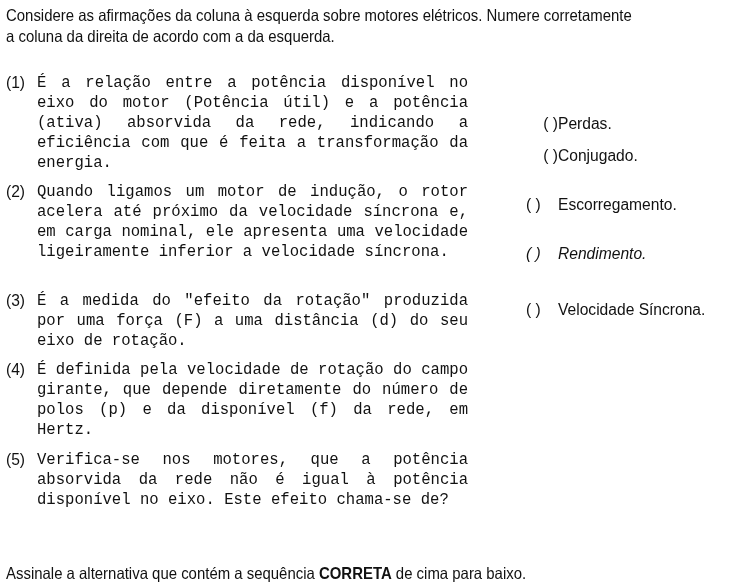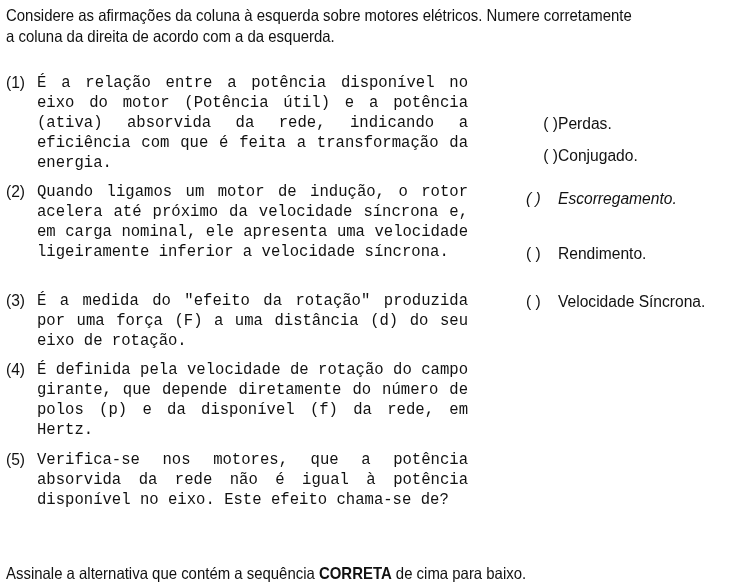--- a/index.html
+++ b/index.html
@@ -60,25 +60,25 @@
   <span class="num">(5)</span>
   <div class="txt">Verifica-se nos motores, que a potência absorvida da rede não é igual à potência disponível no eixo. Este efeito chama-se de?</div>
 </div>
 
 <div class="opt" style="top:114px;text-align:right;">
   <span class="paren">(  )</span><span>Perdas.</span>
 </div>
 <div class="opt" style="top:146px;text-align:right;">
   <span class="paren">(  )</span><span>Conjugado.</span>
 </div>
-<div class="opt" style="top:189px;font-style:italic;">
+<div class="opt" style="top:195px;">
   <span class="paren">(  )</span><span>Escorregamento.</span>
 </div>
-<div class="opt" style="top:244px;">
+<div class="opt" style="top:244px;font-style:italic;">
   <span class="paren">(  )</span><span>Rendimento.</span>
 </div>
-<div class="opt" style="top:292px;">
+<div class="opt" style="top:300px;">
   <span class="paren">(  )</span><span>Velocidade Síncrona.</span>
 </div>
 
 <div class="footer">
   <span>Assinale a alternativa que contém a sequência </span><b>CORRETA</b><span> de cima para baixo.</span>
 </div>
 
 </body></html>

